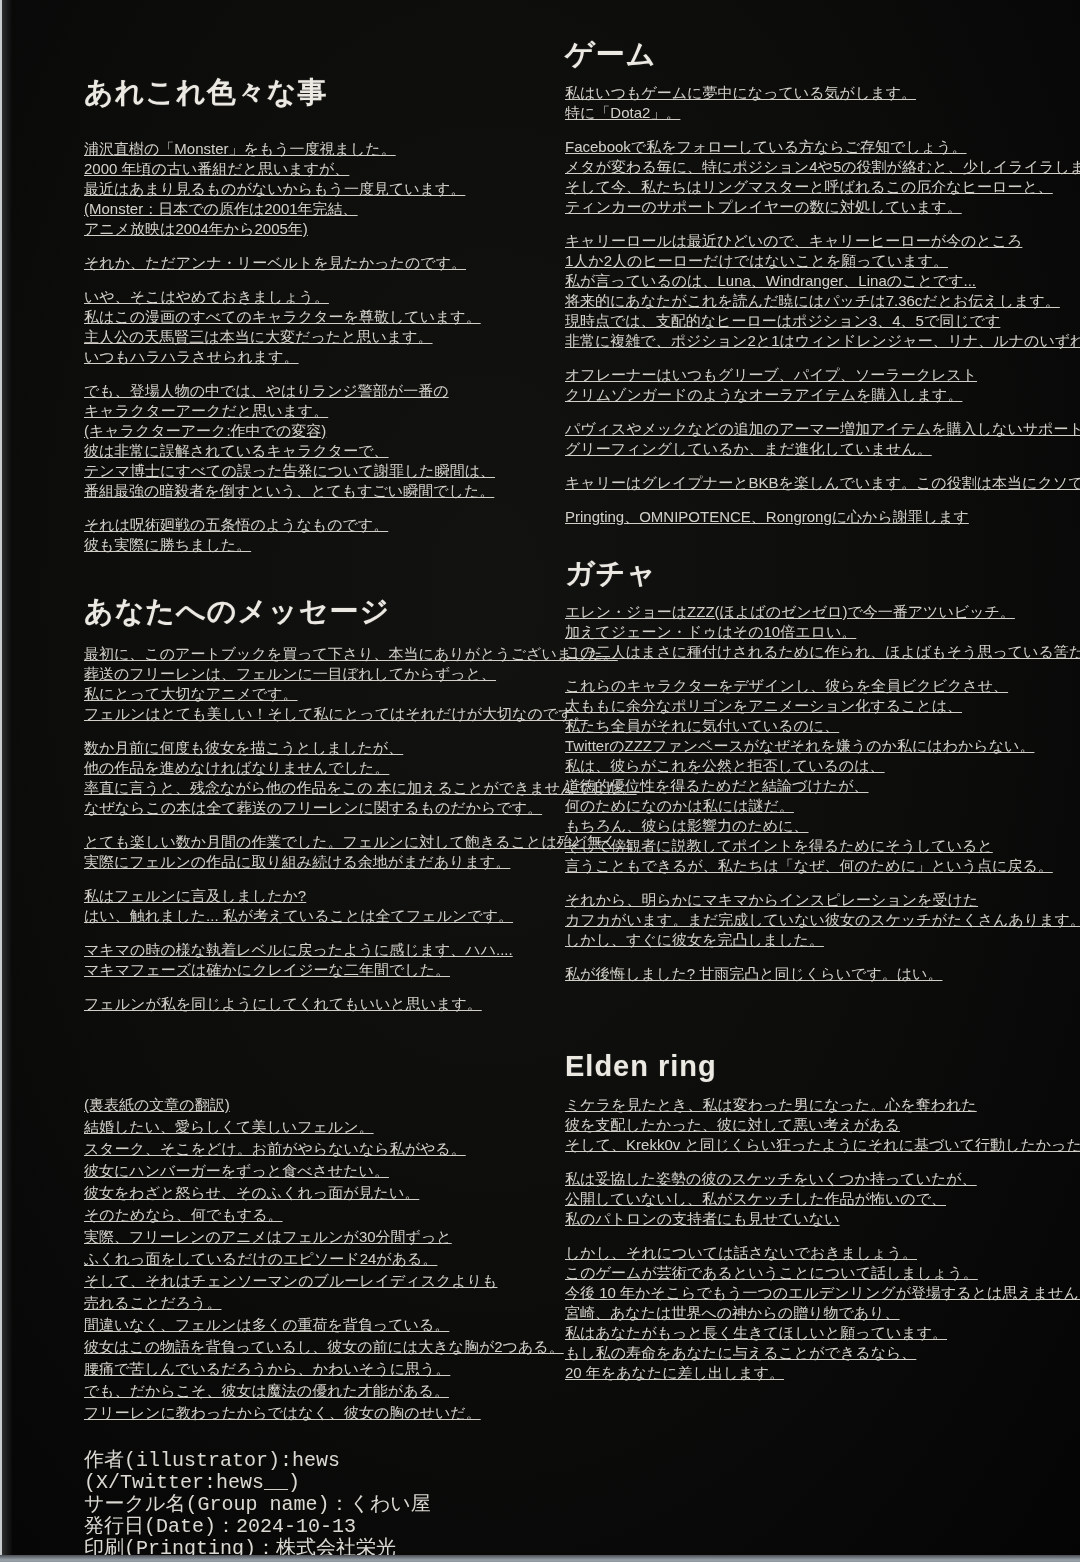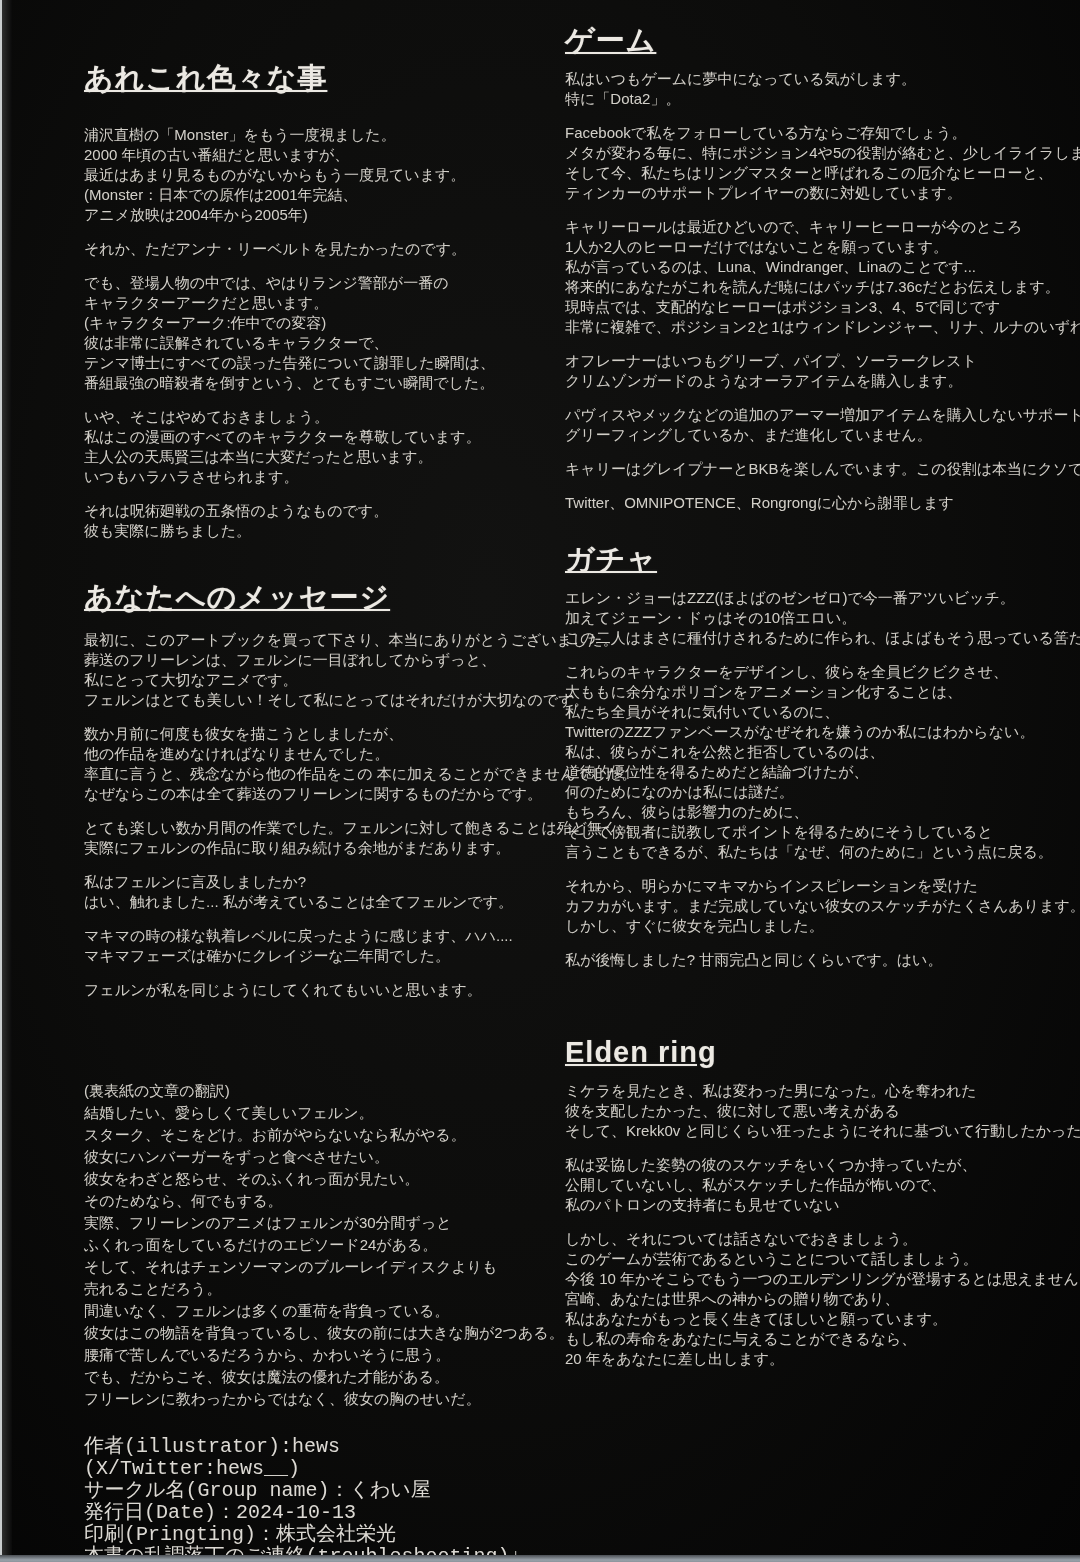--- a/index.html
+++ b/index.html
@@ -16,32 +16,32 @@
   .edge-white{position:absolute;left:0;top:0;width:2px;height:100%;background:#c9ccce;}
   .edge-dark{position:absolute;left:2px;top:0;width:10px;height:100%;
     background:linear-gradient(90deg,#2e2e2e 0%,#191919 55%,#0a0a0a 100%);}
   .edge-bottom{position:absolute;left:0;right:0;bottom:0;height:7px;
     background:linear-gradient(180deg,#4a4e53 0%,#99a1a9 70%,#8c949c 100%);}
   .col{position:absolute;}
   .col-left{left:84px;top:56px;width:492px;}
   .col-right{left:565px;top:18px;width:505px;}
   h1.sec{
     font-size:29px;line-height:41px;font-weight:600;
-    color:#ece9e3;margin:2px 0 26px 0;letter-spacing:1px;
+    color:#ece9e3;margin:16px 0 26px 0;letter-spacing:1px;
     text-shadow:0 0 2px rgba(255,255,255,0.15);
-    text-decoration:underline;
   }
   h1.sec.mt-msg{margin-top:36px;margin-bottom:12px;}
   h1.sec.mt-gacha{margin-top:26px;margin-bottom:8px;}
   h1.sec.mt-elden{margin-top:62px;margin-bottom:8px;}
   h1.sec.rt{margin-bottom:8px;}
   .para{
     font-size:15px;line-height:20px;color:#d2cfc8;
     margin:0 0 14px 0;white-space:pre;
     text-shadow:0 0 1px rgba(255,255,255,0.08);
+    text-decoration:underline;
   }
   .trans{margin-top:80px;line-height:22px;margin-bottom:0;}
   .credits{
     margin-top:26px;font-family:"Liberation Mono",monospace;
     font-size:20px;line-height:22px;color:#dcd9d3;white-space:pre;
     text-shadow:0 0 1px rgba(255,255,255,0.08);
   }
 </style>
 </head>
 <body>
@@ -51,30 +51,30 @@
   <div class="edge-dark"></div>
 
   <div class="col col-left">
     <h1 class="sec">あれこれ色々な事</h1>
     <p class="para">浦沢直樹の「Monster」をもう一度視ました。
 2000 年頃の古い番組だと思いますが、
 最近はあまり見るものがないからもう一度見ています。
 (Monster：日本での原作は2001年完結、
 アニメ放映は2004年から2005年)</p>
     <p class="para">それか、ただアンナ・リーベルトを見たかったのです。</p>
+    <p class="para">いや、そこはやめておきましょう。
+私はこの漫画のすべてのキャラクターを尊敬しています。
+主人公の天馬賢三は本当に大変だったと思います。
+いつもハラハラさせられます。</p>
     <p class="para">でも、登場人物の中では、やはりランジ警部が一番の
 キャラクターアークだと思います。
 (キャラクターアーク:作中での変容)
 彼は非常に誤解されているキャラクターで、
 テンマ博士にすべての誤った告発について謝罪した瞬間は、
 番組最強の暗殺者を倒すという、とてもすごい瞬間でした。</p>
-    <p class="para">いや、そこはやめておきましょう。
-私はこの漫画のすべてのキャラクターを尊敬しています。
-主人公の天馬賢三は本当に大変だったと思います。
-いつもハラハラさせられます。</p>
     <p class="para">それは呪術廻戦の五条悟のようなものです。
 彼も実際に勝ちました。</p>
 
     <h1 class="sec mt-msg">あなたへのメッセージ</h1>
     <p class="para">最初に、このアートブックを買って下さり、本当にありがとうございました。
 葬送のフリーレンは、フェルンに一目ぼれしてからずっと、
 私にとって大切なアニメです。
 フェルンはとても美しい！そして私にとってはそれだけが大切なのです。</p>
     <p class="para">数か月前に何度も彼女を描こうとしましたが、
 他の作品を進めなければなりませんでした。
@@ -124,21 +124,21 @@
 1人か2人のヒーローだけではないことを願っています。
 私が言っているのは、Luna、Windranger、Linaのことです...
 将来的にあなたがこれを読んだ暁にはパッチは7.36cだとお伝えします。
 現時点では、支配的なヒーローはポジション3、4、5で同じです
 非常に複雑で、ポジション2と1はウィンドレンジャー、リナ、ルナのいずれかです。</p>
     <p class="para">オフレーナーはいつもグリーブ、パイプ、ソーラークレスト
 クリムゾンガードのようなオーラアイテムを購入します。</p>
     <p class="para">パヴィスやメックなどの追加のアーマー増加アイテムを購入しないサポートは、
 グリーフィングしているか、まだ進化していません。</p>
     <p class="para">キャリーはグレイプナーとBKBを楽しんでいます。この役割は本当にクソです。</p>
-    <p class="para">Twitter、OMNIPOTENCE、Rongrongに心から謝罪します</p>
+    <p class="para">Pringting、OMNIPOTENCE、Rongrongに心から謝罪します</p>
 
     <h1 class="sec mt-gacha">ガチャ</h1>
     <p class="para">エレン・ジョーはZZZ(ほよばのゼンゼロ)で今一番アツいビッチ。
 加えてジェーン・ドゥはその10倍エロい。
 この二人はまさに種付けされるために作られ、ほよばもそう思っている筈だ。</p>
     <p class="para">これらのキャラクターをデザインし、彼らを全員ビクビクさせ、
 太ももに余分なポリゴンをアニメーション化することは、
 私たち全員がそれに気付いているのに、
 TwitterのZZZファンベースがなぜそれを嫌うのか私にはわからない。
 私は、彼らがこれを公然と拒否しているのは、

